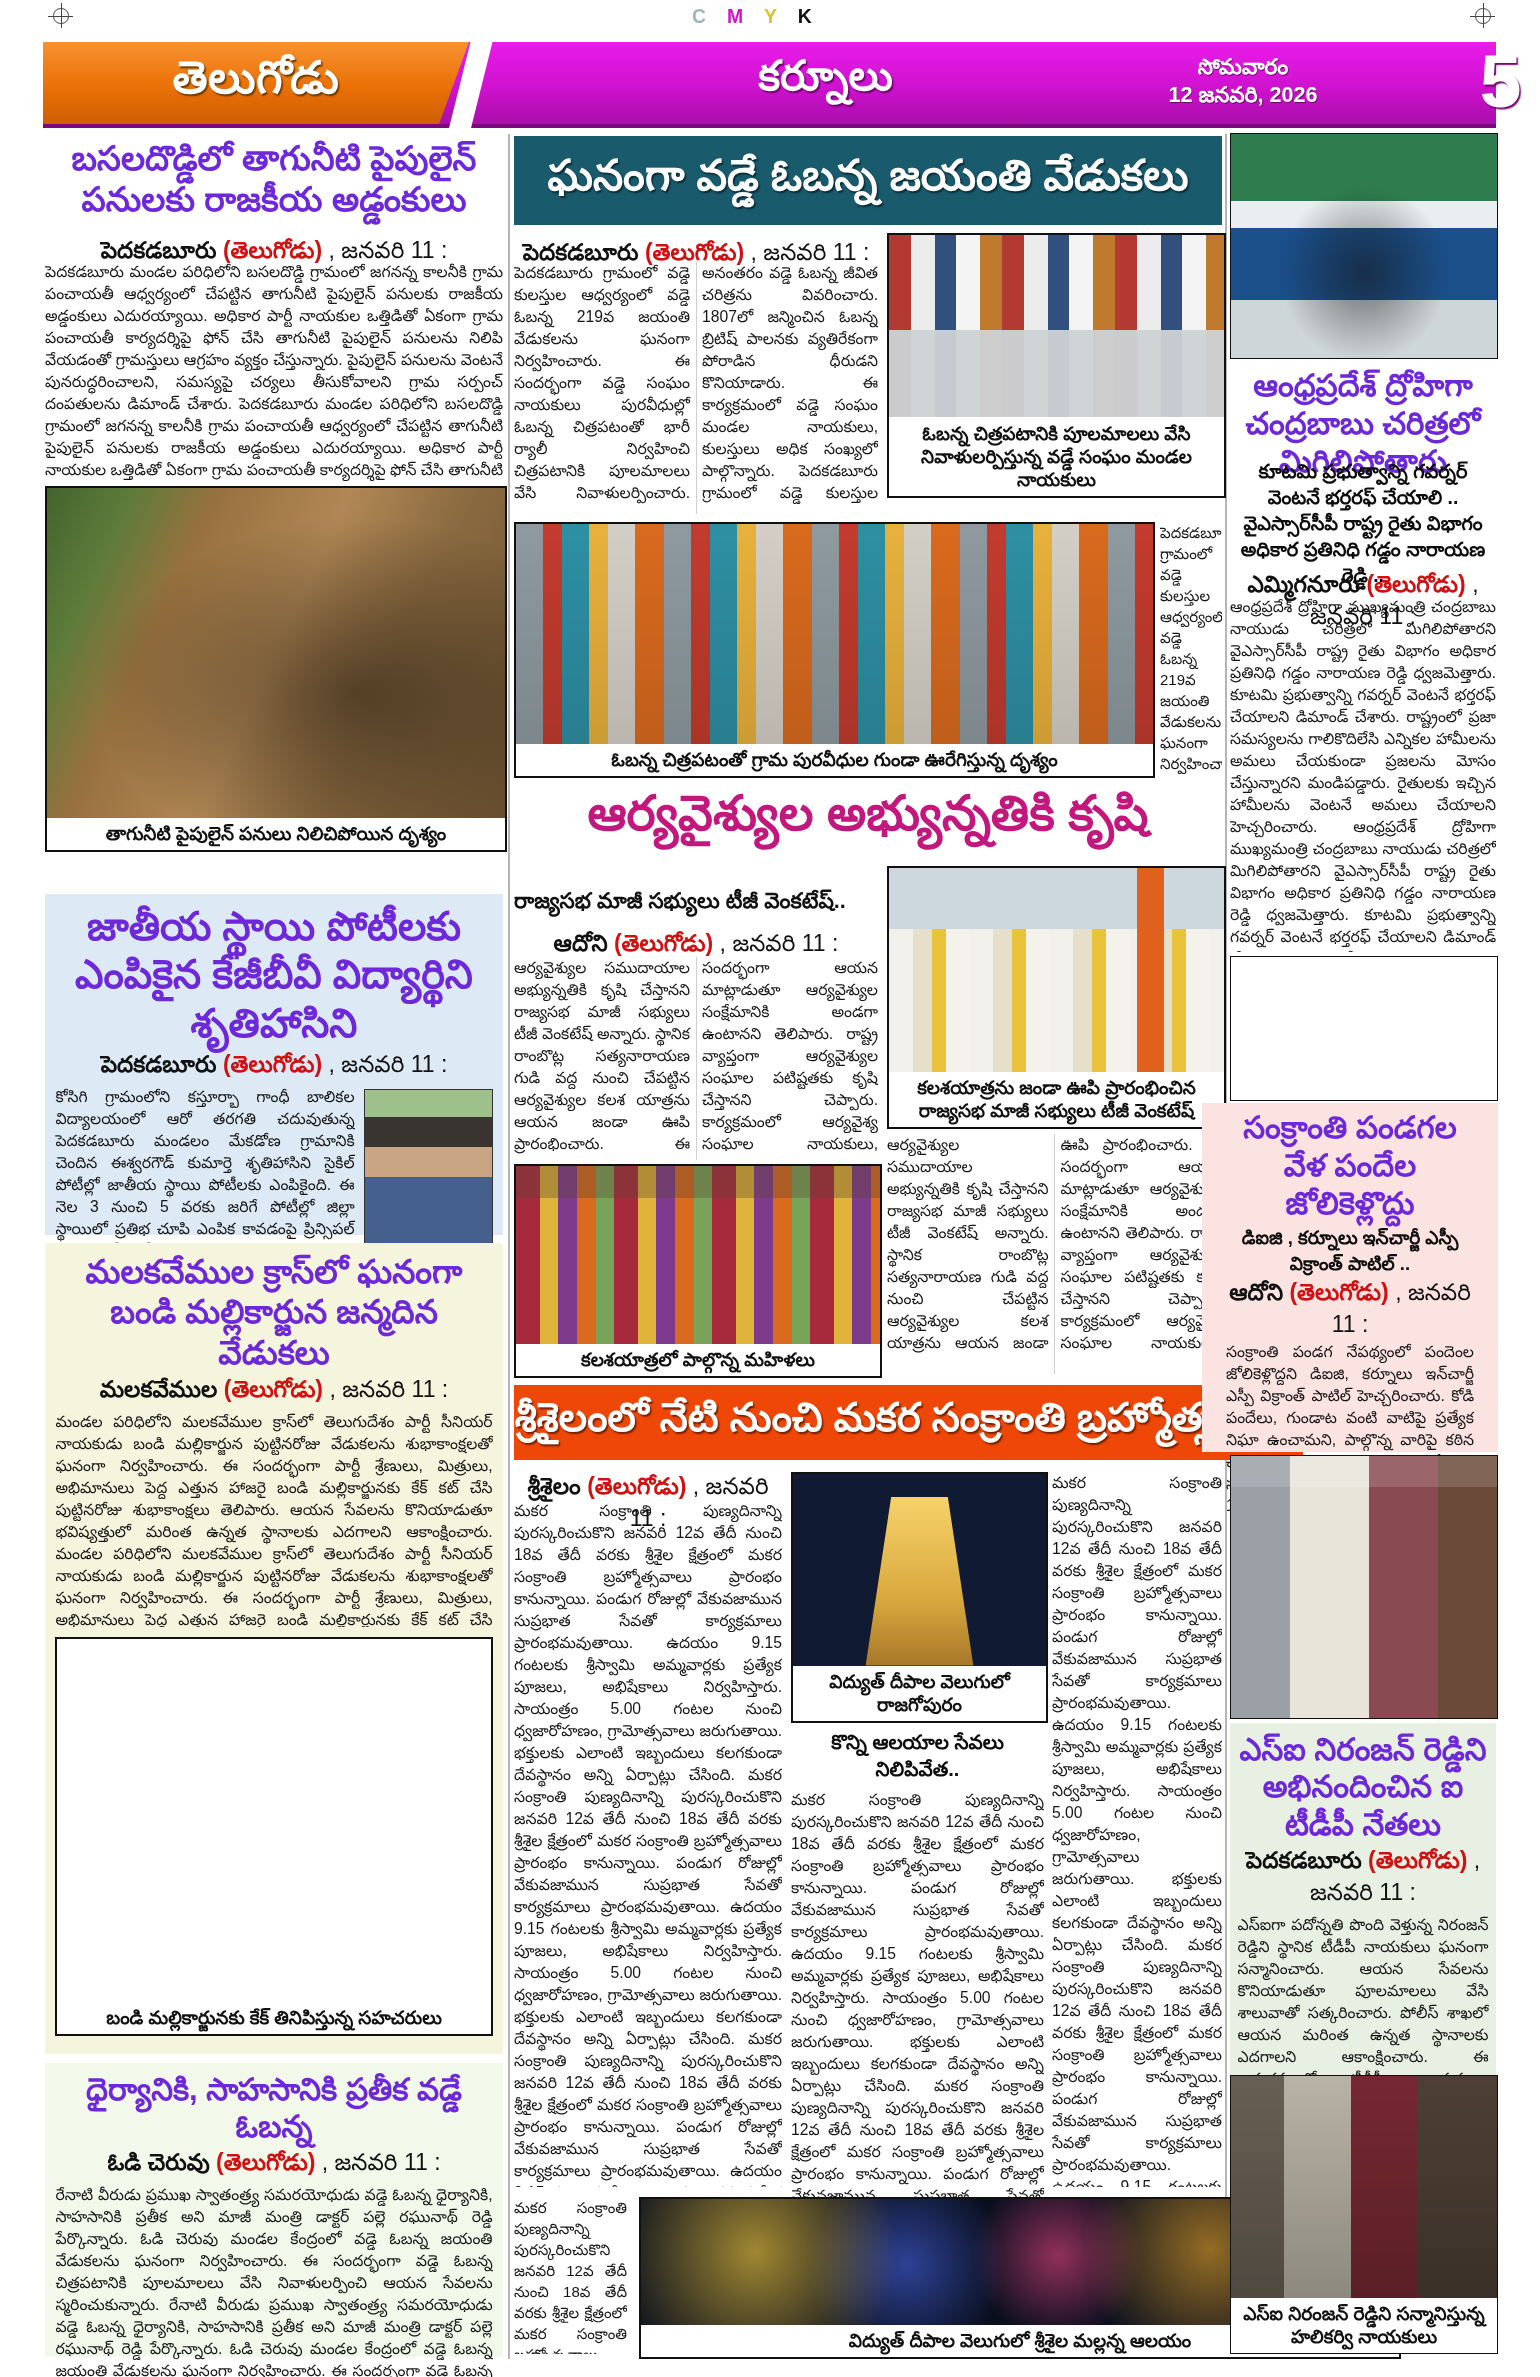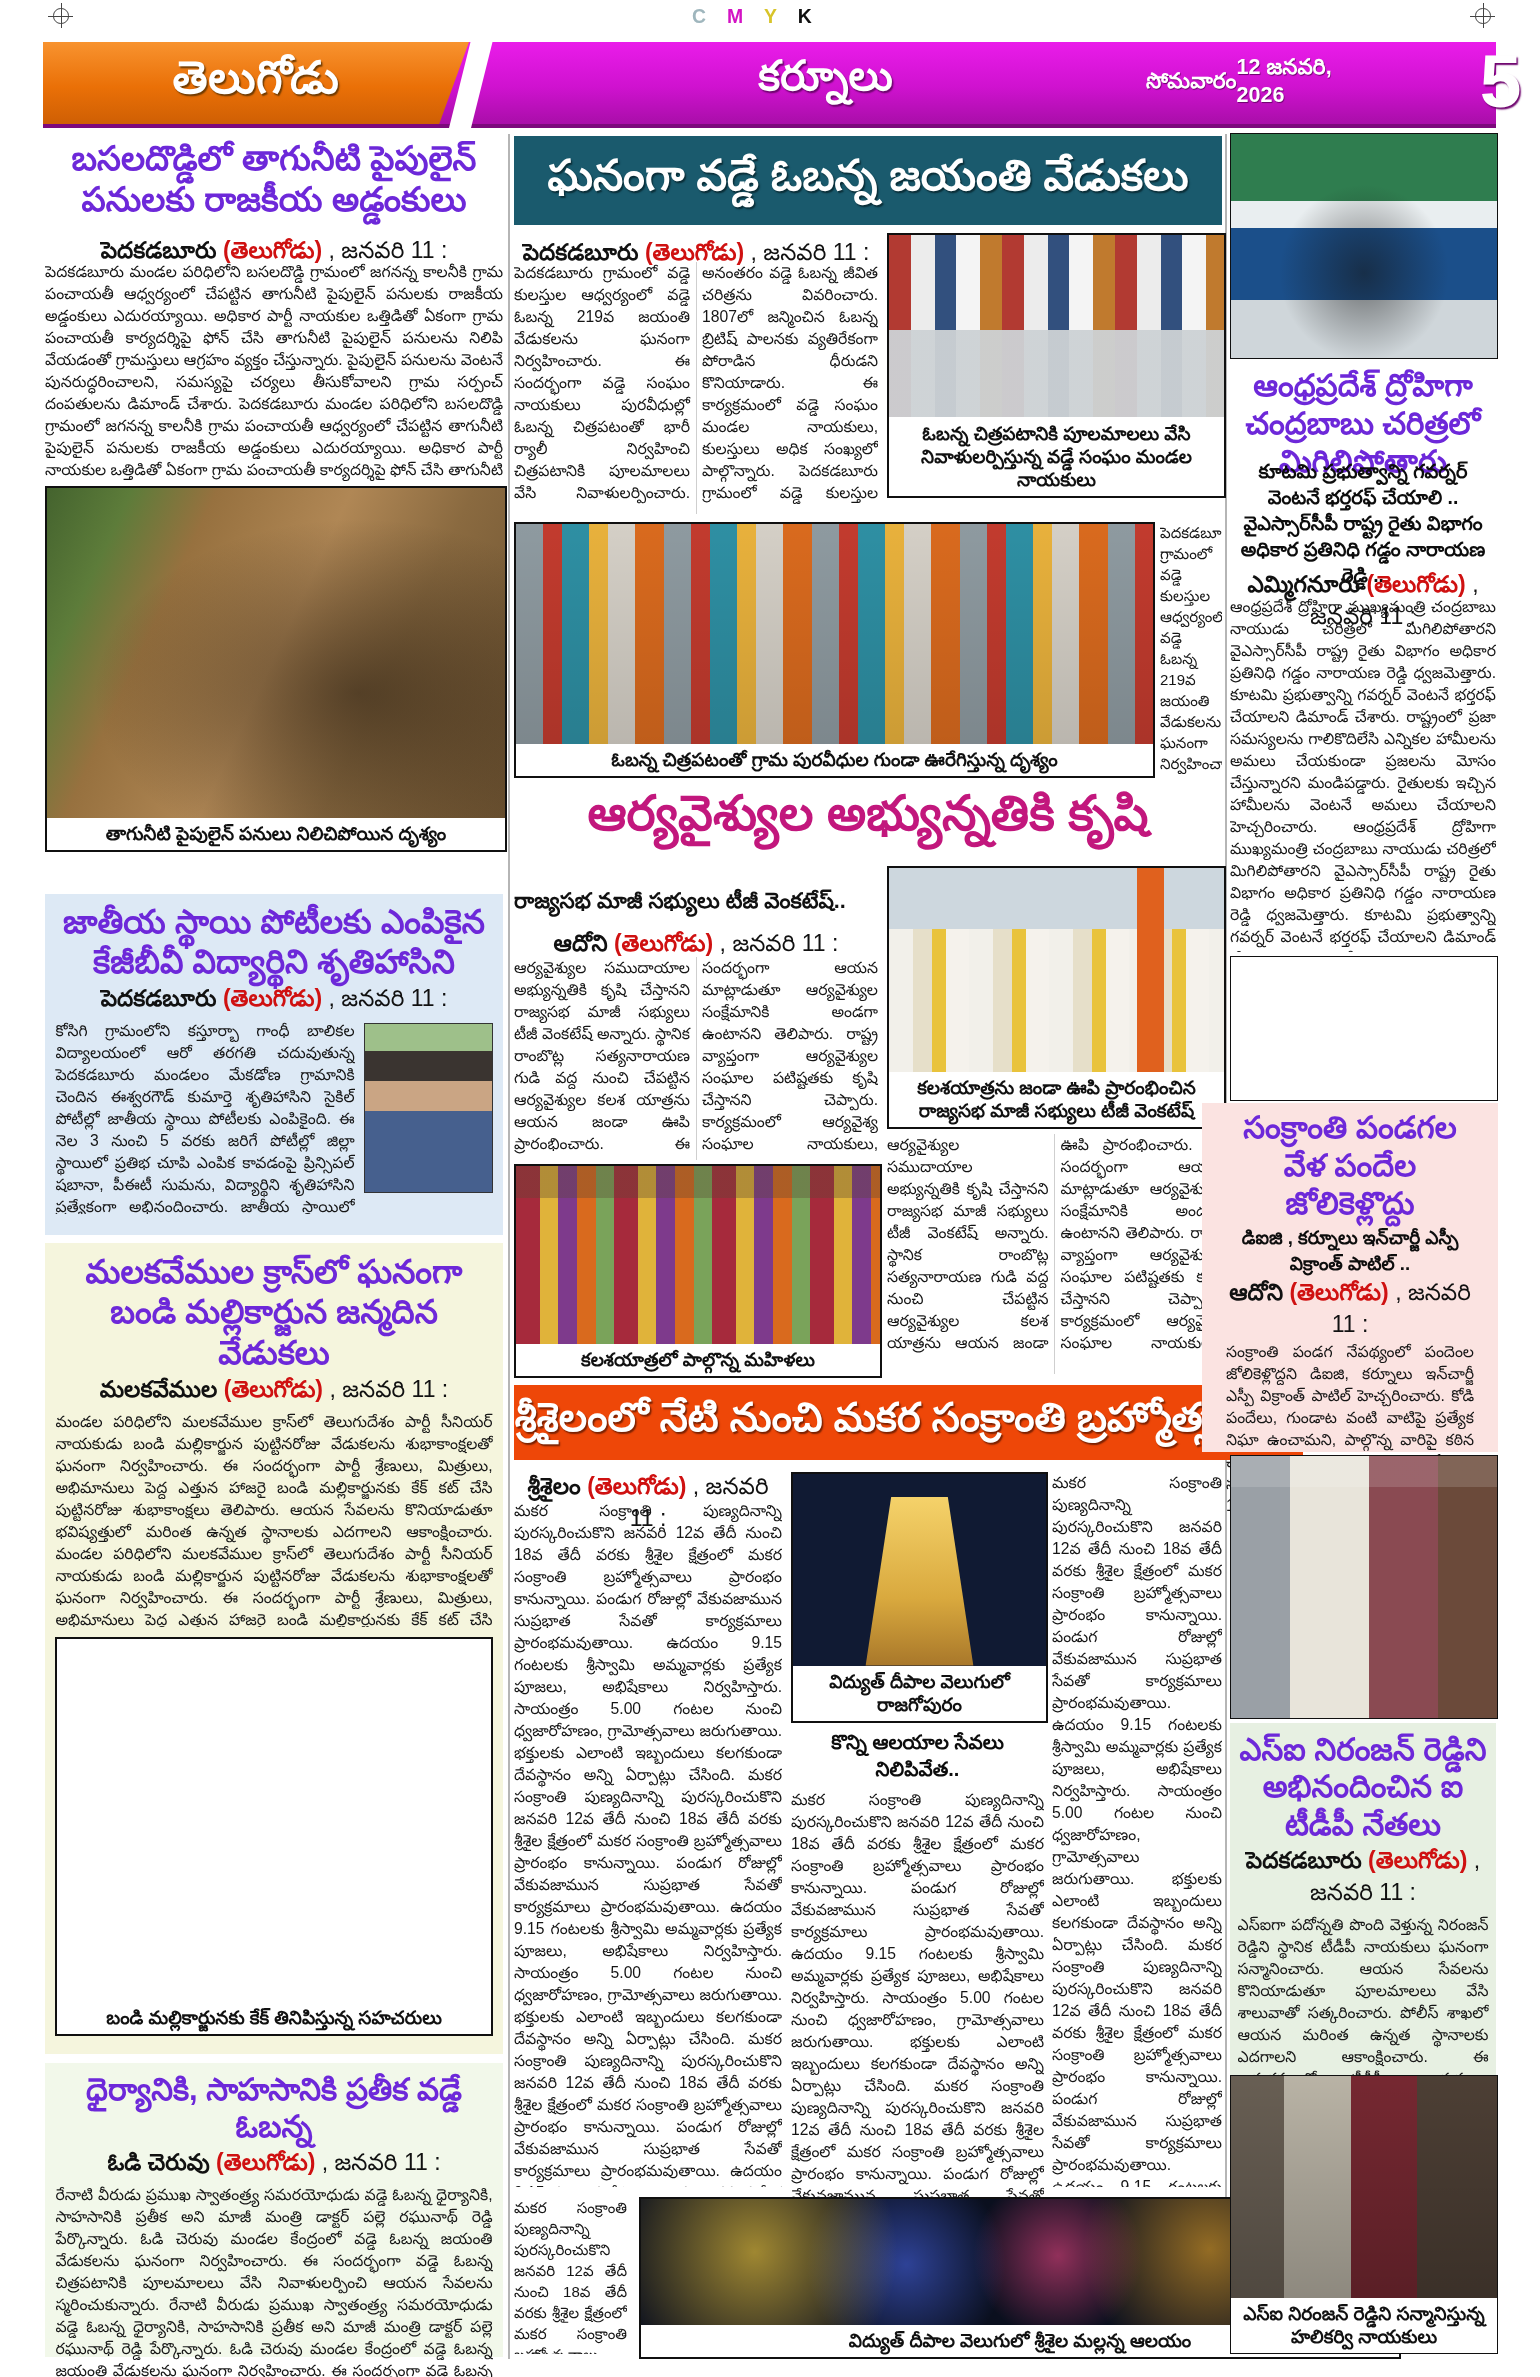--- a/index.html
+++ b/index.html
@@ -17,21 +17,21 @@
         background:linear-gradient(180deg,#ea1cea 0%,#cf12cf 55%,#a90ea9 100%);
         border-bottom:4.5px solid #7c097c;}
   .slash{position:absolute;left:417px;top:-2.2px;width:22.4px;height:88px;background:#fff;transform:skewX(-14deg);}
   .masthead{position:absolute;left:0;top:0;width:426px;height:82px;
         background:linear-gradient(180deg,#f8932f 0%,#ea7007 55%,#cf5f04 100%);
         clip-path:polygon(0 0,100% 0,93% 100%,0 100%);
         display:flex;align-items:center;justify-content:center;}
   .masthead .logo{font-size:45px;font-weight:bold;color:#fff;text-shadow:1.5px 2.2px 1.5px #6e3a02;letter-spacing:0.7px;}
   .band .city{position:absolute;left:656px;top:0;width:253px;height:78px;display:flex;align-items:center;justify-content:center;
         font-size:42px;font-weight:bold;color:#fff;text-shadow:1.5px 1.5px 1.5px #6e046e;}
-  .band .datebox{position:absolute;left:1103px;top:0;width:194px;height:78px;display:flex;flex-direction:row;
+  .band .datebox{position:absolute;left:1103px;top:0;width:194px;height:78px;display:flex;flex-direction:column;
         align-items:center;justify-content:center;color:#fff;font-weight:bold;font-size:21.6px;line-height:1.3;
         text-shadow:0.7px 0.7px 0.7px #6e046e;}
   .band .pageno{position:absolute;left:1420px;top:-4.5px;width:75px;height:86px;display:flex;align-items:center;justify-content:center;
         font-size:75px;font-weight:bold;color:#fff;text-shadow:1.5px 2.2px 1.5px #6e046e;}
   
   .vline{position:absolute;width:1.5px;background:#b5b5b5;}
   .abs{position:absolute;}
   .hl1{font-weight:bold;text-align:center;line-height:1.22;color:#6d28d9;}
   .dateline{text-align:center;font-size:23px;margin:3px 0;}
   .dateline .place{font-weight:bold;}
@@ -139,21 +139,21 @@
     <span>, జనవరి 11 :</span>
   </div>
   <div class="abs body-txt" style="left:45px;top:261px;width:458px;height:221px">పెదకడబూరు మండల పరిధిలోని బసలదొడ్డి గ్రామంలో జగనన్న కాలనీకి గ్రామ పంచాయతీ ఆధ్వర్యంలో చేపట్టిన తాగునీటి పైపులైన్ పనులకు రాజకీయ అడ్డంకులు ఎదురయ్యాయి. అధికార పార్టీ నాయకుల ఒత్తిడితో ఏకంగా గ్రామ పంచాయతీ కార్యదర్శిపై ఫోన్ చేసి తాగునీటి పైపులైన్ పనులను నిలిపి వేయడంతో గ్రామస్తులు ఆగ్రహం వ్యక్తం చేస్తున్నారు. పైపులైన్ పనులను వెంటనే పునరుద్ధరించాలని, సమస్యపై చర్యలు తీసుకోవాలని గ్రామ సర్పంచ్ దంపతులను డిమాండ్ చేశారు. పెదకడబూరు మండల పరిధిలోని బసలదొడ్డి గ్రామంలో జగనన్న కాలనీకి గ్రామ పంచాయతీ ఆధ్వర్యంలో చేపట్టిన తాగునీటి పైపులైన్ పనులకు రాజకీయ అడ్డంకులు ఎదురయ్యాయి. అధికార పార్టీ నాయకుల ఒత్తిడితో ఏకంగా గ్రామ పంచాయతీ కార్యదర్శిపై ఫోన్ చేసి తాగునీటి పైపులైన్ పనులను నిలిపి వేయడంతో గ్రామస్తులు ఆగ్రహం వ్యక్తం చేస్తున్నారు. పైపులైన్ పనులను వెంటనే పునరుద్ధరించాలని, సమస్యపై చర్యలు తీసుకోవాలని గ్రామ సర్పంచ్ దంపతులను డిమాండ్ చేశారు.</div>
 
   <div class="photo-box" style="left:45px;top:486px;width:458px;height:362px">
     <div class="pimg ph-pipeline"></div>
     <div class="pcap">తాగునీటి పైపులైన్ పనులు నిలిచిపోయిన దృశ్యం</div>
   </div>
 
   <div class="abs box-blue" style="left:45px;top:894px;width:458px;height:341px;padding:7.5px 10.4px;box-sizing:border-box">
-    <div class="hl1" style="font-size:33px">జాతీయ స్థాయి పోటీలకు ఎంపికైన కేజీబీవీ విద్యార్థిని శృతిహాసిని</div>
+    <div class="hl1" style="font-size:40px">జాతీయ స్థాయి పోటీలకు ఎంపికైన కేజీబీవీ విద్యార్థిని శృతిహాసిని</div>
     <div class="dateline">
       <span class="place">పెదకడబూరు</span>
       <span class="brand">(తెలుగోడు)</span>
       <span>, జనవరి 11 :</span>
     </div>
     <div style="overflow:hidden;height:194px">
       <div class="girl-float ph-girl"></div>
       <div class="body-txt" style="height:194px">కోసిగి గ్రామంలోని కస్తూర్బా గాంధీ బాలికల విద్యాలయంలో ఆరో తరగతి చదువుతున్న పెదకడబూరు మండలం మేకడోణ గ్రామానికి చెందిన ఈశ్వరగౌడ్ కుమార్తె శృతిహాసిని సైకిల్ పోటీల్లో జాతీయ స్థాయి పోటీలకు ఎంపికైంది. ఈ నెల 3 నుంచి 5 వరకు జరిగే పోటీల్లో జిల్లా స్థాయిలో ప్రతిభ చూపి ఎంపిక కావడంపై ప్రిన్సిపల్ షబానా, పీఈటీ సుమను, విద్యార్థిని శృతిహాసిని ప్రత్యేకంగా అభినందించారు. జాతీయ స్థాయిలో రాణించి రాష్ట్రానికి, పాఠశాలకు, గ్రామానికి మంచి పేరు తీసుకురావాలని మేకడోణ గ్రామస్తులు కోరారు.</div>
     </div>
   </div>

